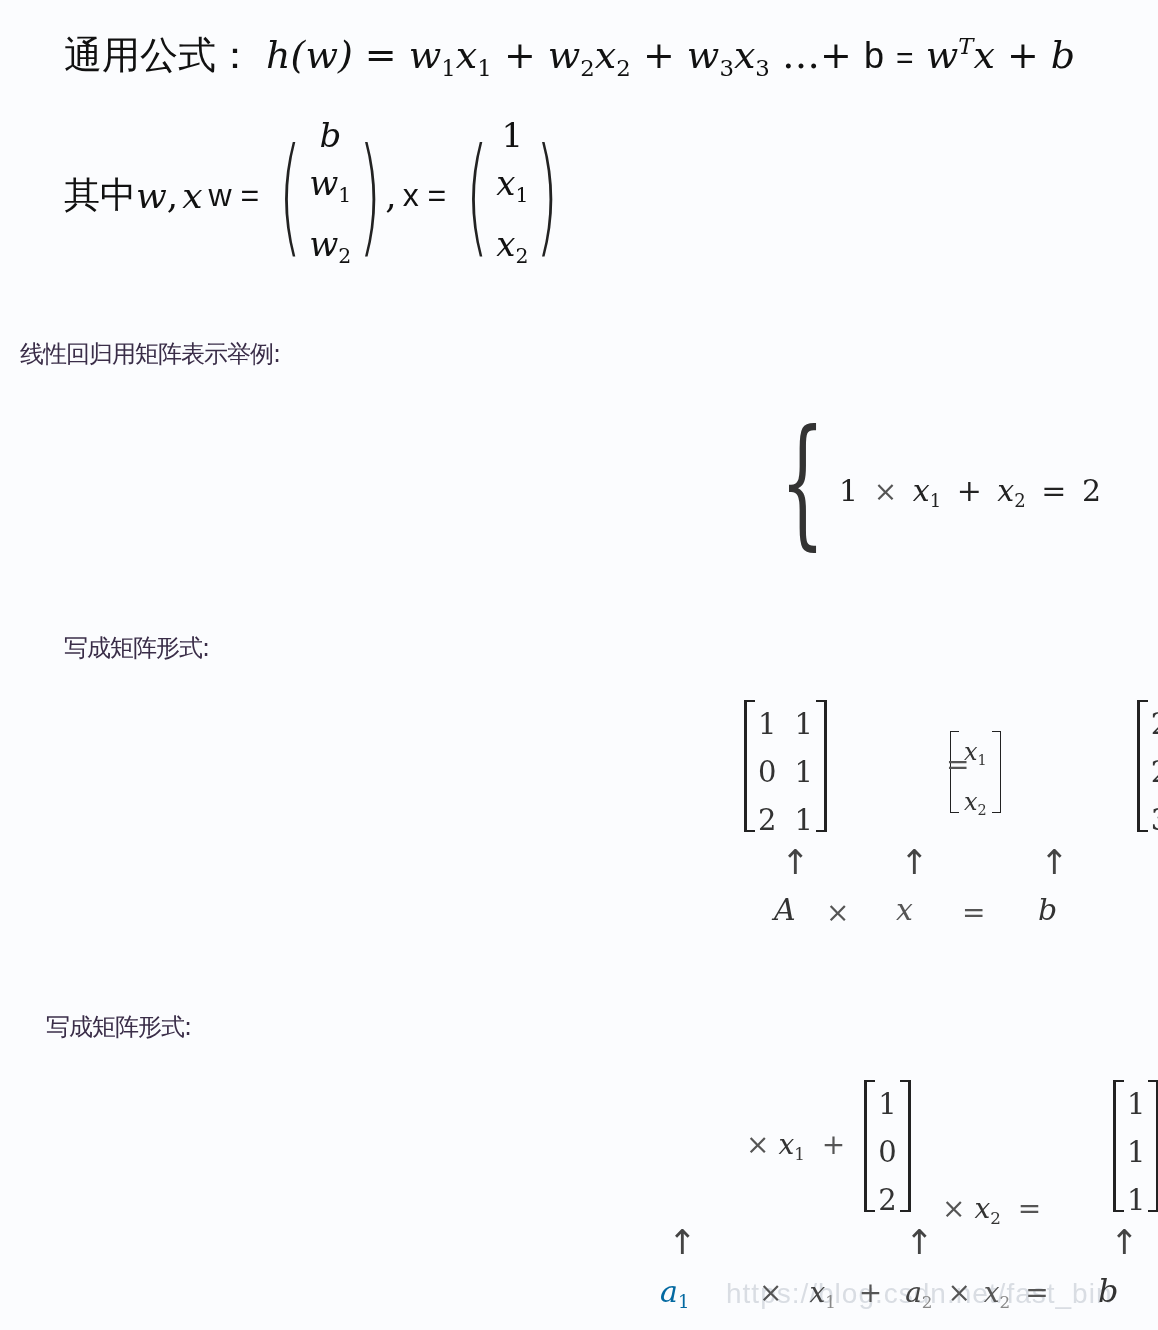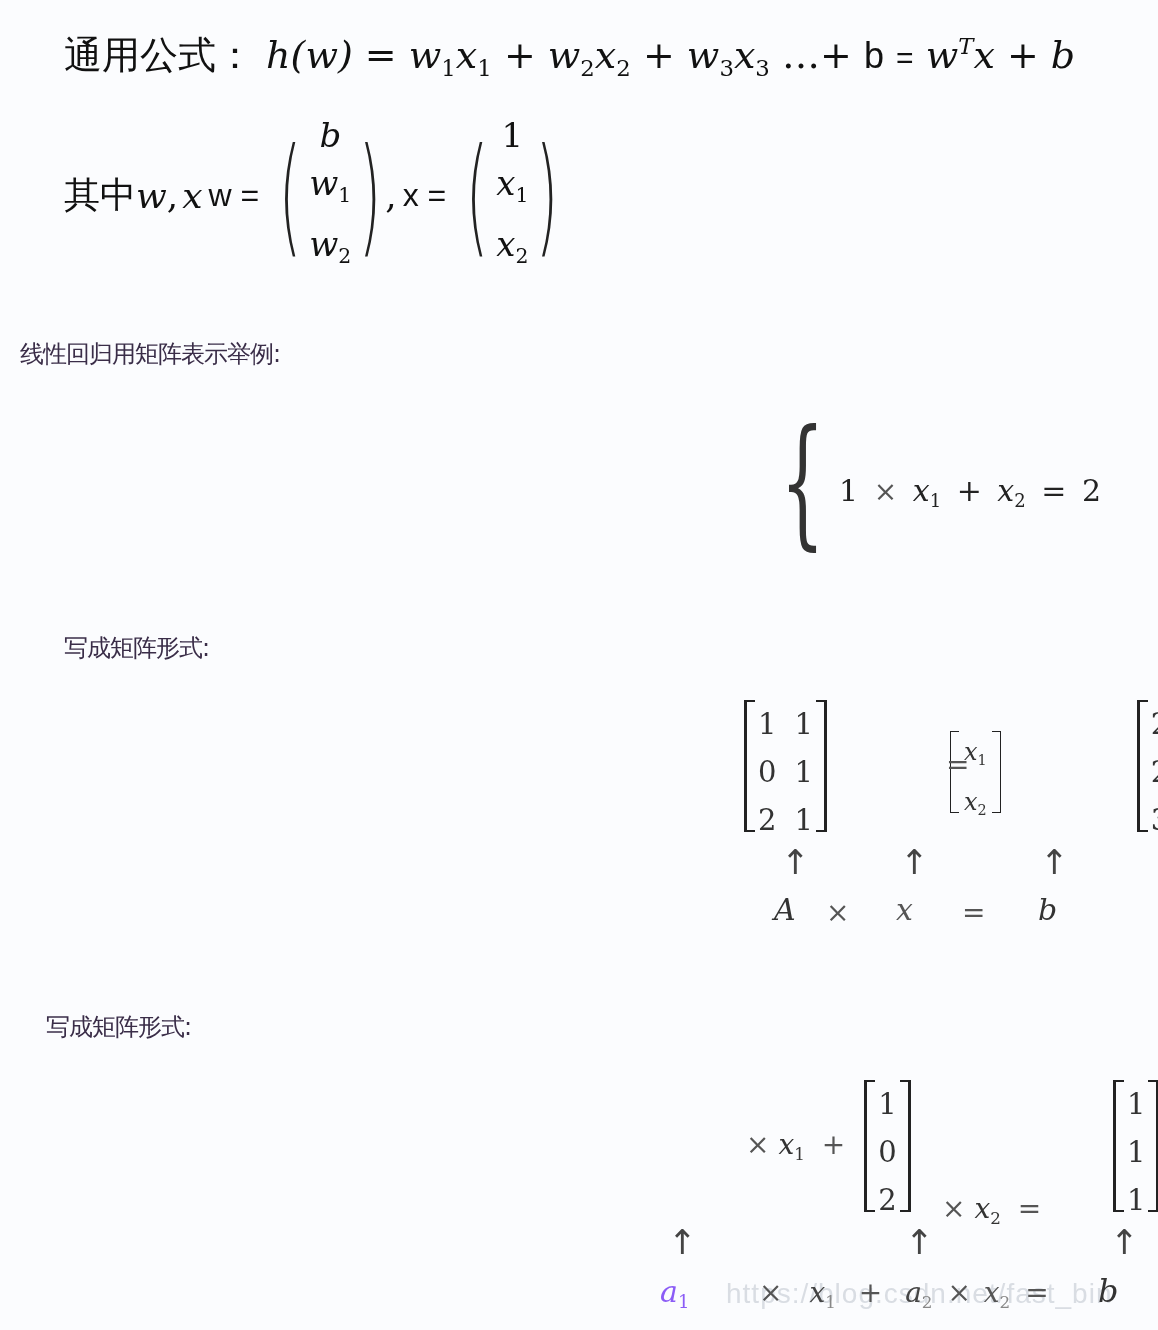--- a/index.html
+++ b/index.html
@@ -184,21 +184,21 @@
   <span class="op">×</span> <span class="mi">x</span><span class="sub">2</span> <span class="op" style="margin-left:8px">=</span>
 </div>
 
 
 <span class="abs arrow" style="left:668px; top:1222px;">↑</span>
 <span class="abs arrow" style="left:905px; top:1222px;">↑</span>
 <span class="abs arrow" style="left:1110px; top:1222px;">↑</span>
 
 <div class="abs watermark" style="left:726px; top:1278px;">https://blog.csdn.net/fast_bin</div>
 
-<div class="abs" style="left:660px; top:1274px; font-size:30px; white-space:nowrap; color:#8b5cf6; word-spacing:14px;">
+<div class="abs" style="left:660px; top:1274px; font-size:30px; white-space:nowrap; color:#0369a1; word-spacing:14px;">
   <span class="mi">a</span><span class="sub">1</span>
 </div>
 <div class="abs faded" style="left:744px; top:1276px; font-size:28px; white-space:nowrap;">
   <span class="op">×</span>
   <span class="mi" style="margin-left:18px; color:#444">x</span><span class="sub">1</span>
   <span class="op" style="margin-left:14px">+</span>
   <span class="mi" style="margin-left:14px; color:#444">a</span><span class="sub">2</span>
   <span class="op" style="margin-left:6px">×</span>
   <span class="mi" style="margin-left:4px; color:#555">x</span><span class="sub">2</span>
   <span class="op" style="margin-left:6px">=</span>

